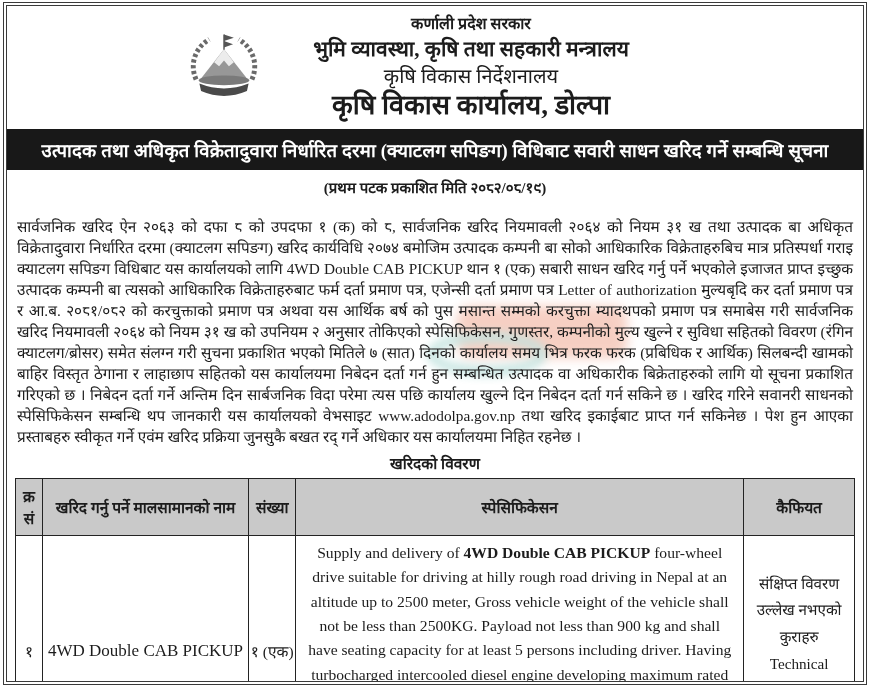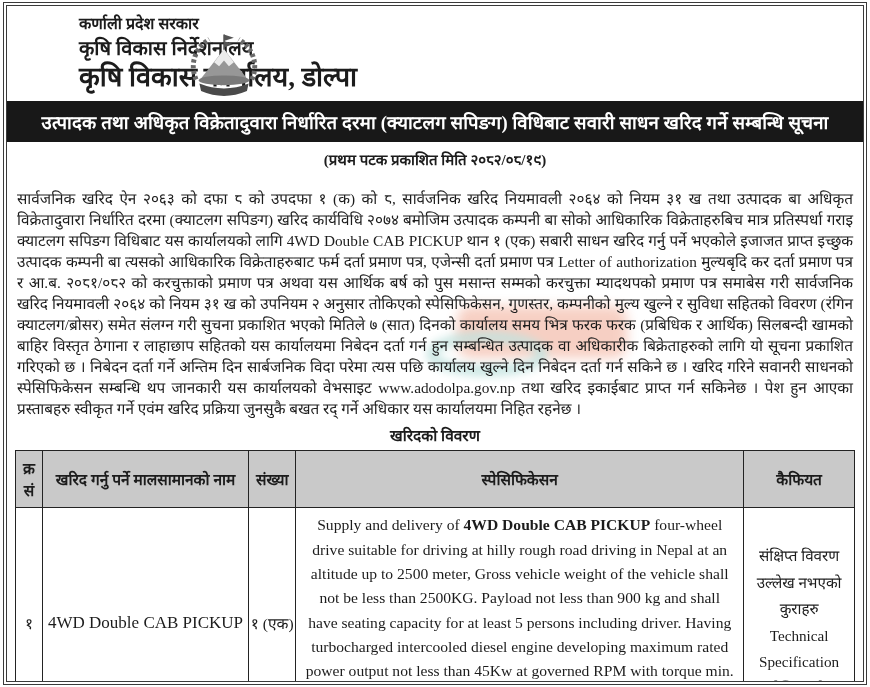--- a/index.html
+++ b/index.html
@@ -12,24 +12,24 @@
     position:absolute;left:3px;top:2px;right:3px;bottom:2px;
     border:1px solid var(--border,#3a3a3a);padding:2px;box-sizing:border-box;
   }
   .doc{
     border:1px solid var(--border,#3a3a3a);height:100%;box-sizing:border-box;
     overflow:hidden;position:relative;background:#fff;
   }
   
   .letterhead{position:relative;padding-top:9px;}
   .emblem{position:absolute;left:176px;top:20px;width:82px;height:84px;}
-  .letterhead-text{padding-left:72px;text-align:left;line-height:1.18;}
+  .letterhead-text{padding-left:72px;text-align:center;line-height:1.18;}
   .lh1{font-size:16px;font-weight:bold;}
   .lh2{font-size:21px;font-weight:bold;margin-top:3px;}
-  .lh3{font-size:20px;font-weight:bold;margin-top:3px;}
+  .lh3{font-size:20px;font-weight:normal;margin-top:3px;}
   .lh4{font-size:27px;font-weight:bold;margin-top:2px;}
   
   .notice-banner{
     margin-top:7px;background:var(--banner_bg,#181818);color:var(--banner_text,#ffffff);
     font-weight:bold;font-size:18.5px;text-align:center;padding:8px 0;letter-spacing:.2px;
   }
   .pub-date{text-align:center;font-weight:bold;font-size:15px;margin:7px 0 17px;}
   
   .body-par{
     position:relative;z-index:1;
@@ -80,20 +80,21 @@
         <path d="M84,62 C92,44 86,24 68,13" fill="none" stroke="#6a6a6a" stroke-width="6" stroke-dasharray="4 3"></path>
         <line x1="50" y1="27" x2="50" y2="7" stroke="#444" stroke-width="1.6"></line>
         <path d="M50,7 L62,11 L50,15 L61,19 L50,23 Z" fill="#555"></path>
         <polygon points="21,62 50,25 79,62" fill="#979797"></polygon>
         <polygon points="38,41 50,25 62,41 56,46 50,39 44,46" fill="#ececec"></polygon>
         <ellipse cx="50" cy="63" rx="31" ry="6" fill="#7a7a7a"></ellipse>
         <path d="M20,67 Q50,79 80,67 L78,76 Q50,88 22,76 Z" fill="#4a4a4a"></path>
       </svg>
       <div class="letterhead-text">
         <div class="lh1">कर्णाली प्रदेश सरकार</div>
+        <div class="lh2">भुमि व्यावस्था, कृषि तथा सहकारी मन्त्रालय</div>
         <div class="lh3">कृषि विकास निर्देशनालय</div>
         <div class="lh4">कृषि विकास कार्यालय, डोल्पा</div>
       </div>
     </div>
 
     <div class="notice-banner">उत्पादक तथा अधिकृत विक्रेतादुवारा निर्धारित दरमा (क्याटलग सपिङग) विधिबाट सवारी साधन खरिद गर्ने सम्बन्धि सूचना</div>
 
     <div class="pub-date">(प्रथम पटक प्रकाशित मिति २०८२/०८/१९)</div>
 
     <div class="watermark">

